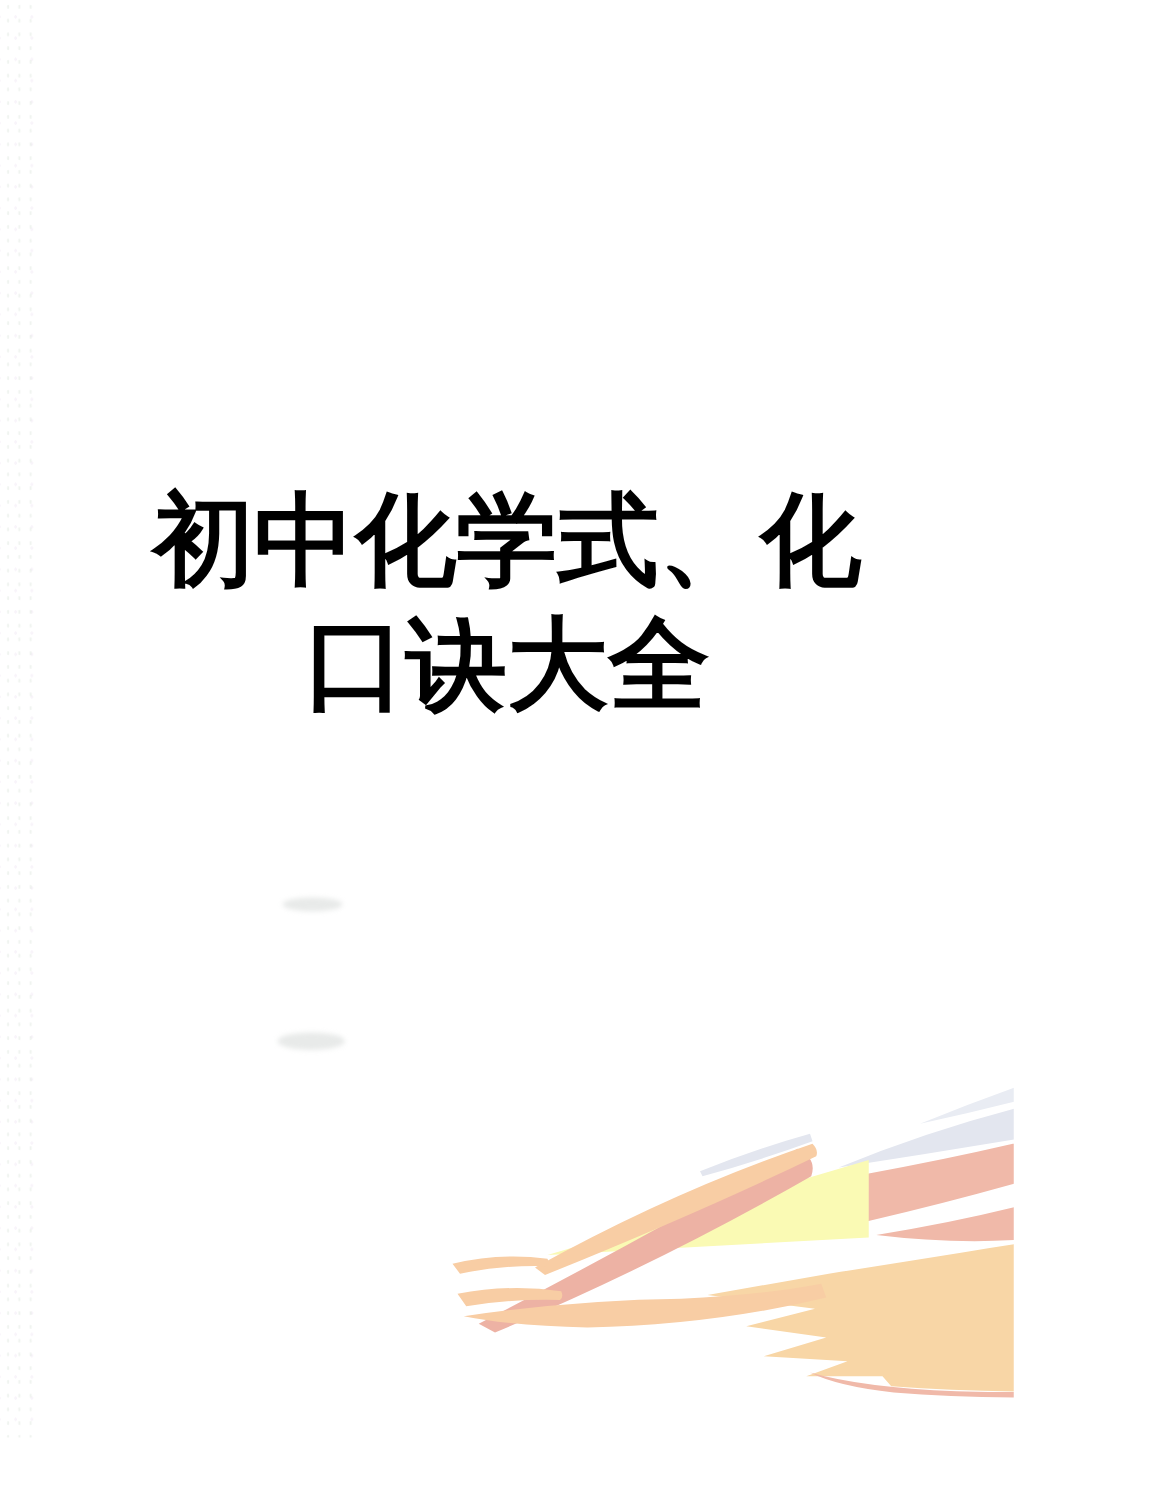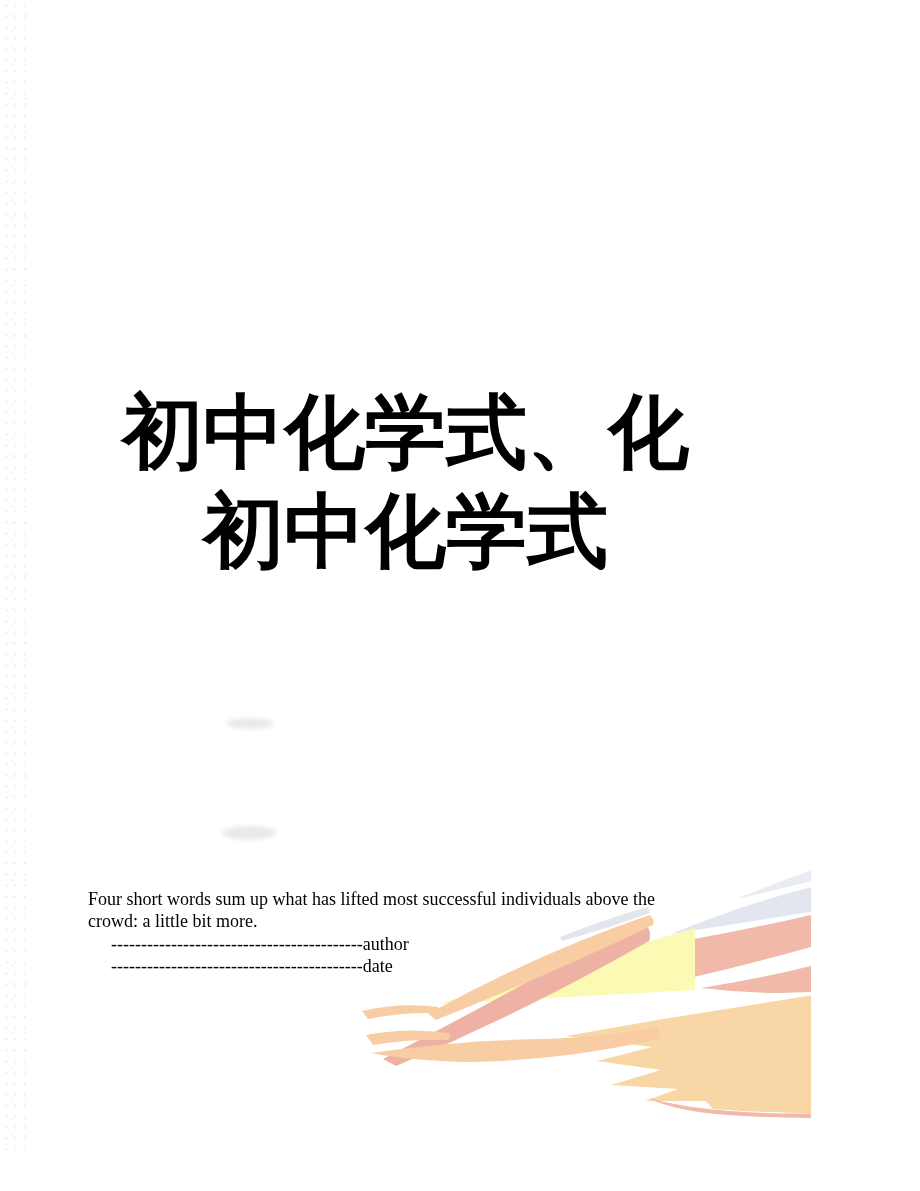--- a/index.html
+++ b/index.html
@@ -67,29 +67,23 @@
 <body>
 
 <div class="page">
 
   <div class="left-noise"></div>
   <div class="smudge s1"></div>
   <div class="smudge s2"></div>
 
   <h1 class="title">
     <div>初中化学式、化</div>
-    <div>初中化学式</div>
+    <div>口诀大全</div>
   </h1>
 
-  <div class="quote-block">
-    <div>Four short words sum up what has lifted most successful individuals above the</div>
-    <div>crowd: a little bit more.</div>
-    <div class="indent">------------------------------------------author</div>
-    <div class="indent">------------------------------------------date</div>
-  </div>
 
   <svg class="swoosh" viewBox="360 818 560 302" xmlns="http://www.w3.org/2000/svg">
 
     <path d="M736,899 Q830,861 920,835 L920,851 Q832,878 736,899 Z" fill="#e9ecf3"></path>
     <path d="M671,934 Q790,885 920,864 L920,893 Q795,915 671,934 Z" fill="#e3e6ef"></path>
     <path d="M560,937 Q605,919 648,907 L650,913 Q606,929 562,941 Z" fill="#e3e6ef"></path>
 
     <path d="M694,939 Q810,918 920,887 L920,914 Q810,950 694,977 Z" fill="#f0b9a9"></path>
     <path d="M701,988 Q815,970 920,934 L920,976 Q815,1002 701,988 Z" fill="#f0b9a9"></path>
 

